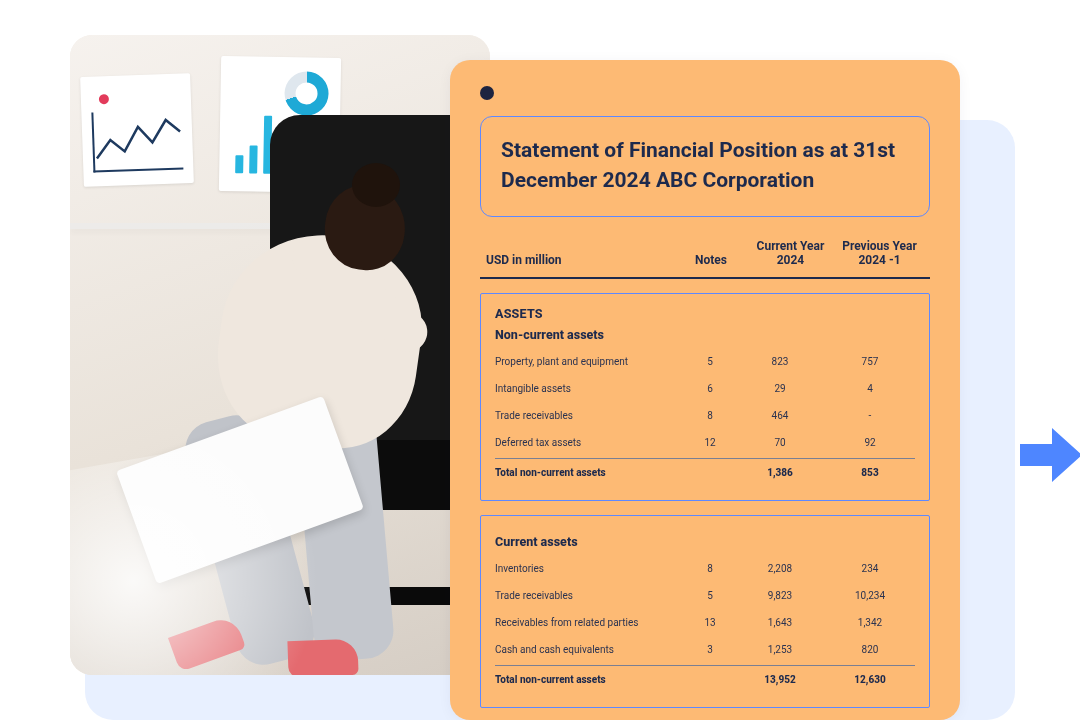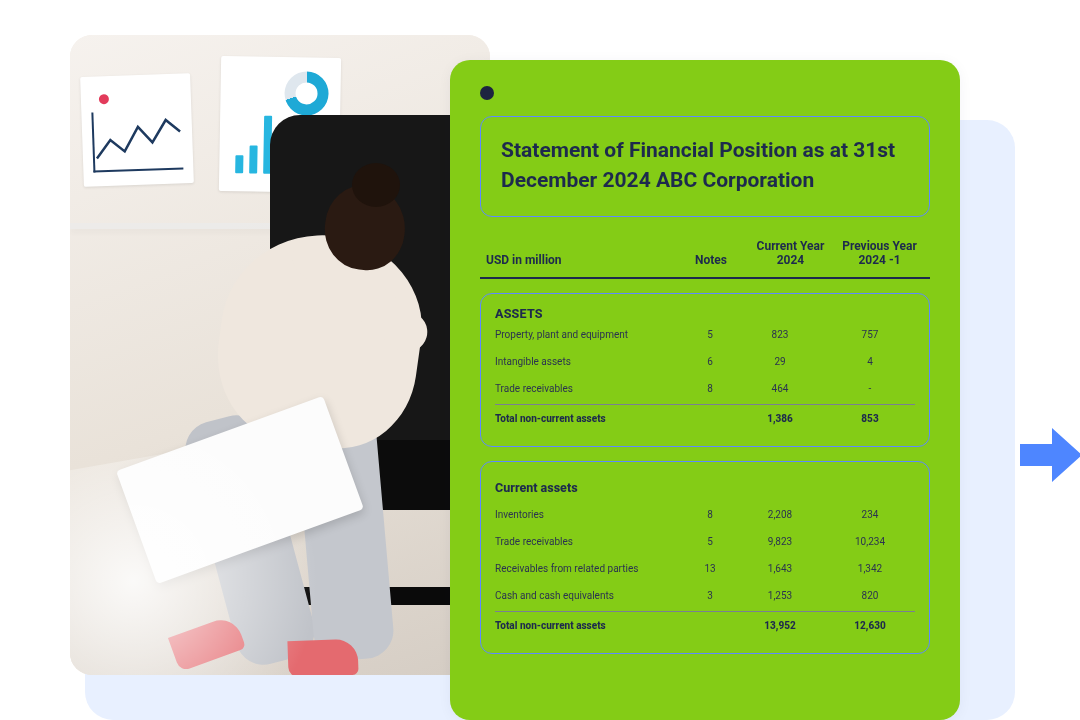--- a/index.html
+++ b/index.html
@@ -106,21 +106,21 @@
     transform: rotate(-10deg);
   }
 
   
   .doc-card {
     position: absolute;
     left: 450px;
     top: 60px;
     width: 510px;
     height: 660px;
-    background: #84cc16;
+    background: #fdba74;
     border-radius: 20px;
     padding: 26px 30px 10px;
     box-shadow: 0 2px 14px rgba(30,40,80,.05);
     overflow: hidden;
   }
   .doc-dot { width: 14px; height: 14px; background:#1d2440; border-radius:50%; margin-bottom: 16px; }
 
   .title-frame {
     border: 1.5px solid #5e89ff;
     border-radius: 12px;
@@ -142,21 +142,21 @@
     font-size: 12px;
     font-weight: 700;
     border-bottom: 2px solid #1d2a4d;
     align-items: end;
     text-align: center;
   }
   .col-headers .left { text-align:left; }
 
   .section {
     border: 1.5px solid #5e89ff;
-    border-radius: 12px;
+    border-radius: 2px;
     margin-top: 14px;
     padding: 12px 14px 14px;
   }
   .section h3 { font-size: 12.5px; color:#1d2a4d; font-weight:800; letter-spacing:.2px; }
   .section h4 { font-size: 12.5px; color:#1d2a4d; font-weight:800; margin-top:6px; margin-bottom:6px; }
   .row {
     display:grid;
     grid-template-columns: 190px 50px 1fr 1fr;
     align-items:center;
     font-size: 10px;
@@ -233,38 +233,45 @@
 
   <div class="col-headers">
     <div class="left">USD in million</div>
     <div>Notes</div>
     <div>Current Year 2024</div>
     <div>Previous Year 2024 -1</div>
   </div>
 
   <div class="section">
     <h3>ASSETS</h3>
+    <h4>Non-current assets</h4>
 
     <div class="row">
       <div class="label">Property, plant and equipment</div>
       <div class="note">5</div>
       <div class="cur">823</div>
       <div class="prev">757</div>
     </div>
     <div class="row">
       <div class="label">Intangible assets</div>
       <div class="note">6</div>
       <div class="cur">29</div>
       <div class="prev">4</div>
     </div>
     <div class="row">
       <div class="label">Trade receivables</div>
       <div class="note">8</div>
       <div class="cur">464</div>
       <div class="prev">-</div>
+    </div>
+    <div class="row">
+      <div class="label">Deferred tax assets</div>
+      <div class="note">12</div>
+      <div class="cur">70</div>
+      <div class="prev">92</div>
     </div>
     <div class="sep"></div>
     <div class="row total-row">
       <div class="label">Total non-current assets</div>
       <div class="note"></div>
       <div class="cur">1,386</div>
       <div class="prev">853</div>
     </div>
   </div>
 

